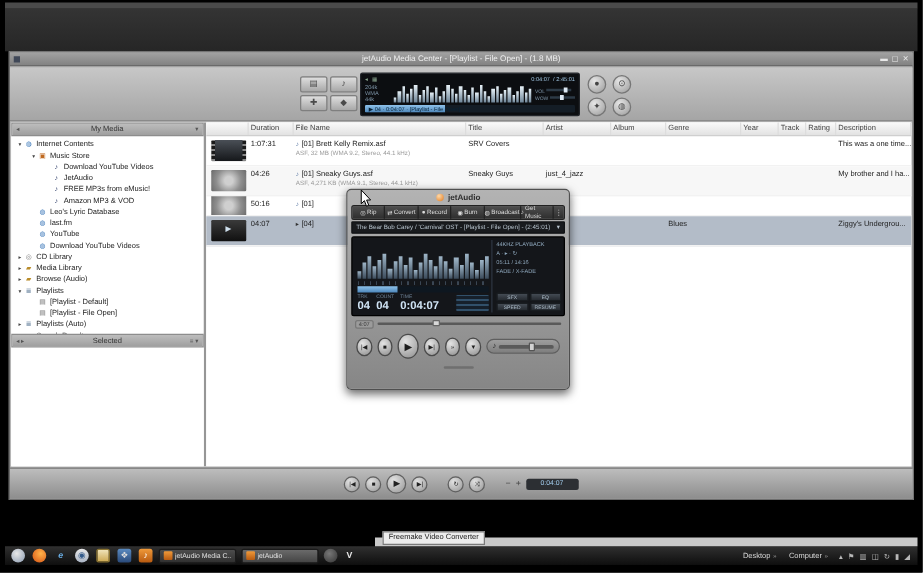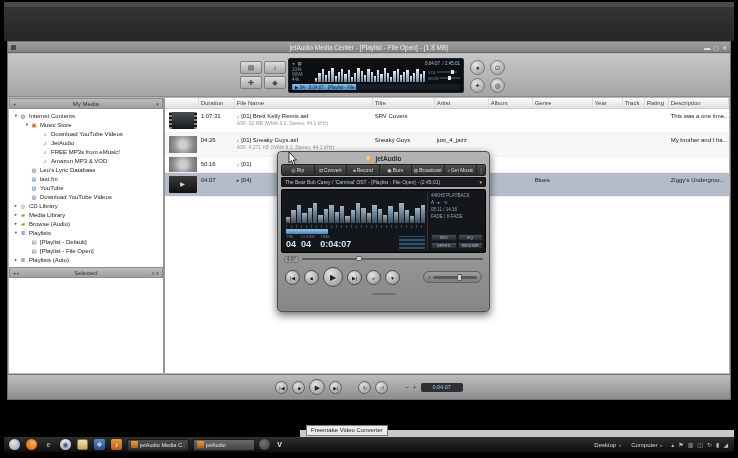--- a/index.html
+++ b/index.html
@@ -106,21 +106,21 @@
   .cbtn { width:13px; height:13px; border-radius:50%; border:1px solid #606060;
           background:radial-gradient(circle at 35% 30%, #e2e2e2, #969696);
           font-size:5px; color:#222; text-align:center; line-height:12px; }
   .cbtn.play { width:16px; height:16px; font-size:7px; line-height:15px; }
   .cgap { width:8px; }
   .cmini { font-size:7px; color:#444; }
   .cpill { width:42px; height:9px; background:#2c2f33; border-radius:2px; color:#9fc8e8;
            font-size:5.5px; text-align:center; line-height:9px; }
 
   
-  .pw { position:absolute; left:277px; top:151px; width:213px; height:161px; z-index:20;
+  .pw { position:absolute; left:277px; top:151px; width:179px; height:161px; z-index:20;
         background:linear-gradient(#b3b3b3,#868686); border:1px solid #4f4f4f; border-radius:4px;
         box-shadow:0 3px 8px rgba(0,0,0,.6); padding:1px 3px; }
   .pw-title { height:11px; text-align:center; font-size:6.5px; color:#2e2e2e; line-height:11px; font-weight:bold; }
   .pw-title .logo-dot { display:inline-block; width:6px; height:6px; border-radius:50%;
         background:radial-gradient(circle at 35% 30%, #ffd9a8, #e07a1f); vertical-align:-1px; margin-right:2px; }
   .pw-toolbar { height:12px; background:linear-gradient(#4e4e4e,#2e2e2e); border:1px solid #222;
                 border-radius:2px; display:flex; align-items:center; }
   .pw-tool { flex:1; display:flex; align-items:center; justify-content:center; gap:1px;
              font-size:5px; color:#ddd; border-right:1px solid #222; height:100%; }
   .pw-tool .tglyph { font-size:5px; }

